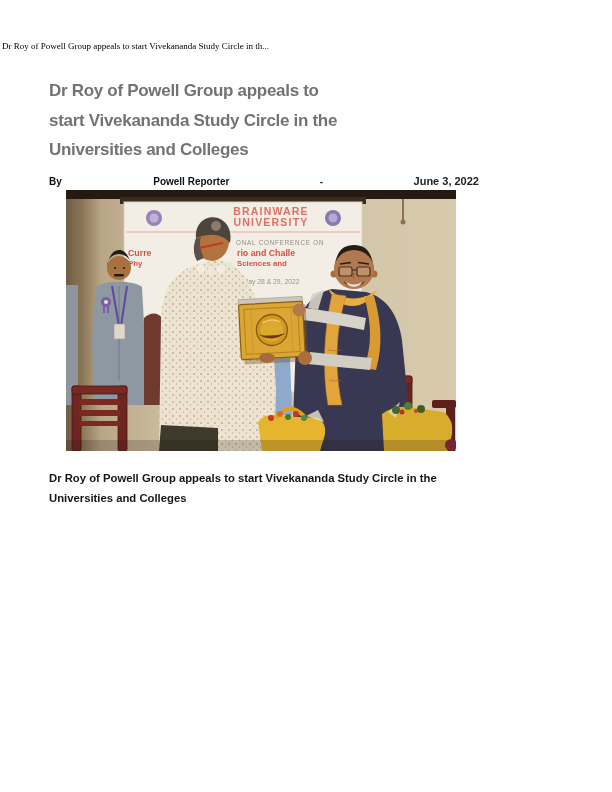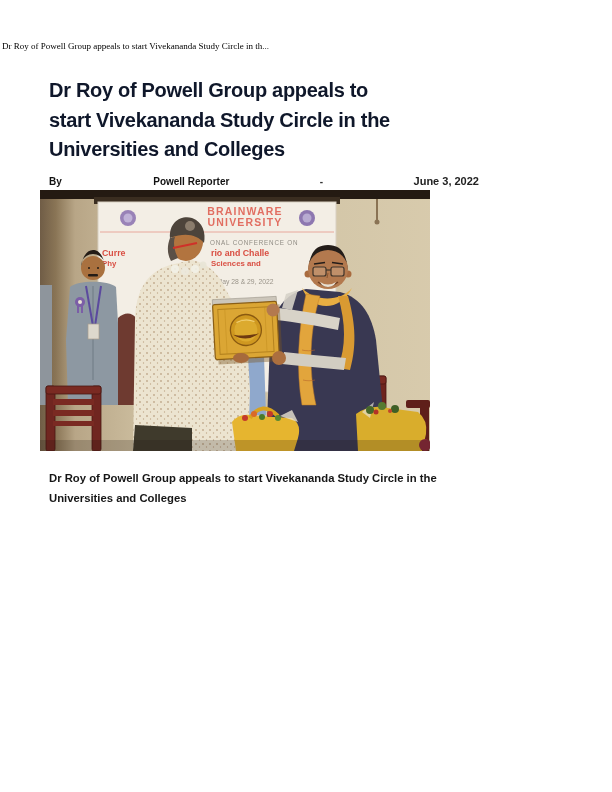--- a/index.html
+++ b/index.html
@@ -5,26 +5,26 @@
   html,body{margin:0;padding:0;background:#ffffff;}
   .page{position:relative;width:612px;height:792px;background:#fff;overflow:hidden;
         font-family:"Liberation Sans",sans-serif;color:#151515;margin-top:38px;}
   
   .print-bar{position:absolute;left:2px;right:2px;display:flex;justify-content:space-between;
              font-family:"Liberation Serif",serif;font-size:9px;color:#000;}
   .print-header{top:3px;}
   .print-footer{bottom:7px;font-size:10px;}
   
   .article{position:absolute;left:49px;top:38px;width:430px;}
-  .title{font-size:20px;line-height:29.5px;font-weight:700;letter-spacing:-0.3px;color:#0f172a;}
+  .title{font-size:17px;line-height:29.5px;font-weight:700;letter-spacing:-0.3px;color:#737373;}
   .byline{margin-top:10px;font-size:10px;font-weight:700;color:#111;display:flex;align-items:baseline;justify-content:space-between;}
   .byline .author{margin-left:7px;}
   .byline .sep{margin:0 6px;font-weight:700;color:#333;}
   .byline .date{font-size:11px;color:#222;}
-  .photo-wrap{position:absolute;left:40px;top:152px;width:390px;height:261px;}
+  .photo-wrap{position:absolute;left:66px;top:152px;width:390px;height:261px;}
   .caption{position:absolute;left:49px;top:431px;width:420px;font-size:11.3px;font-weight:600;
            line-height:19.5px;color:#161616;}
   
   text{font-family:"Liberation Sans",sans-serif;}
   .t-brand{font-weight:700;letter-spacing:1.2px;}
   .t-red{font-weight:700;}
 </style>
 </head>
 <body>
 

